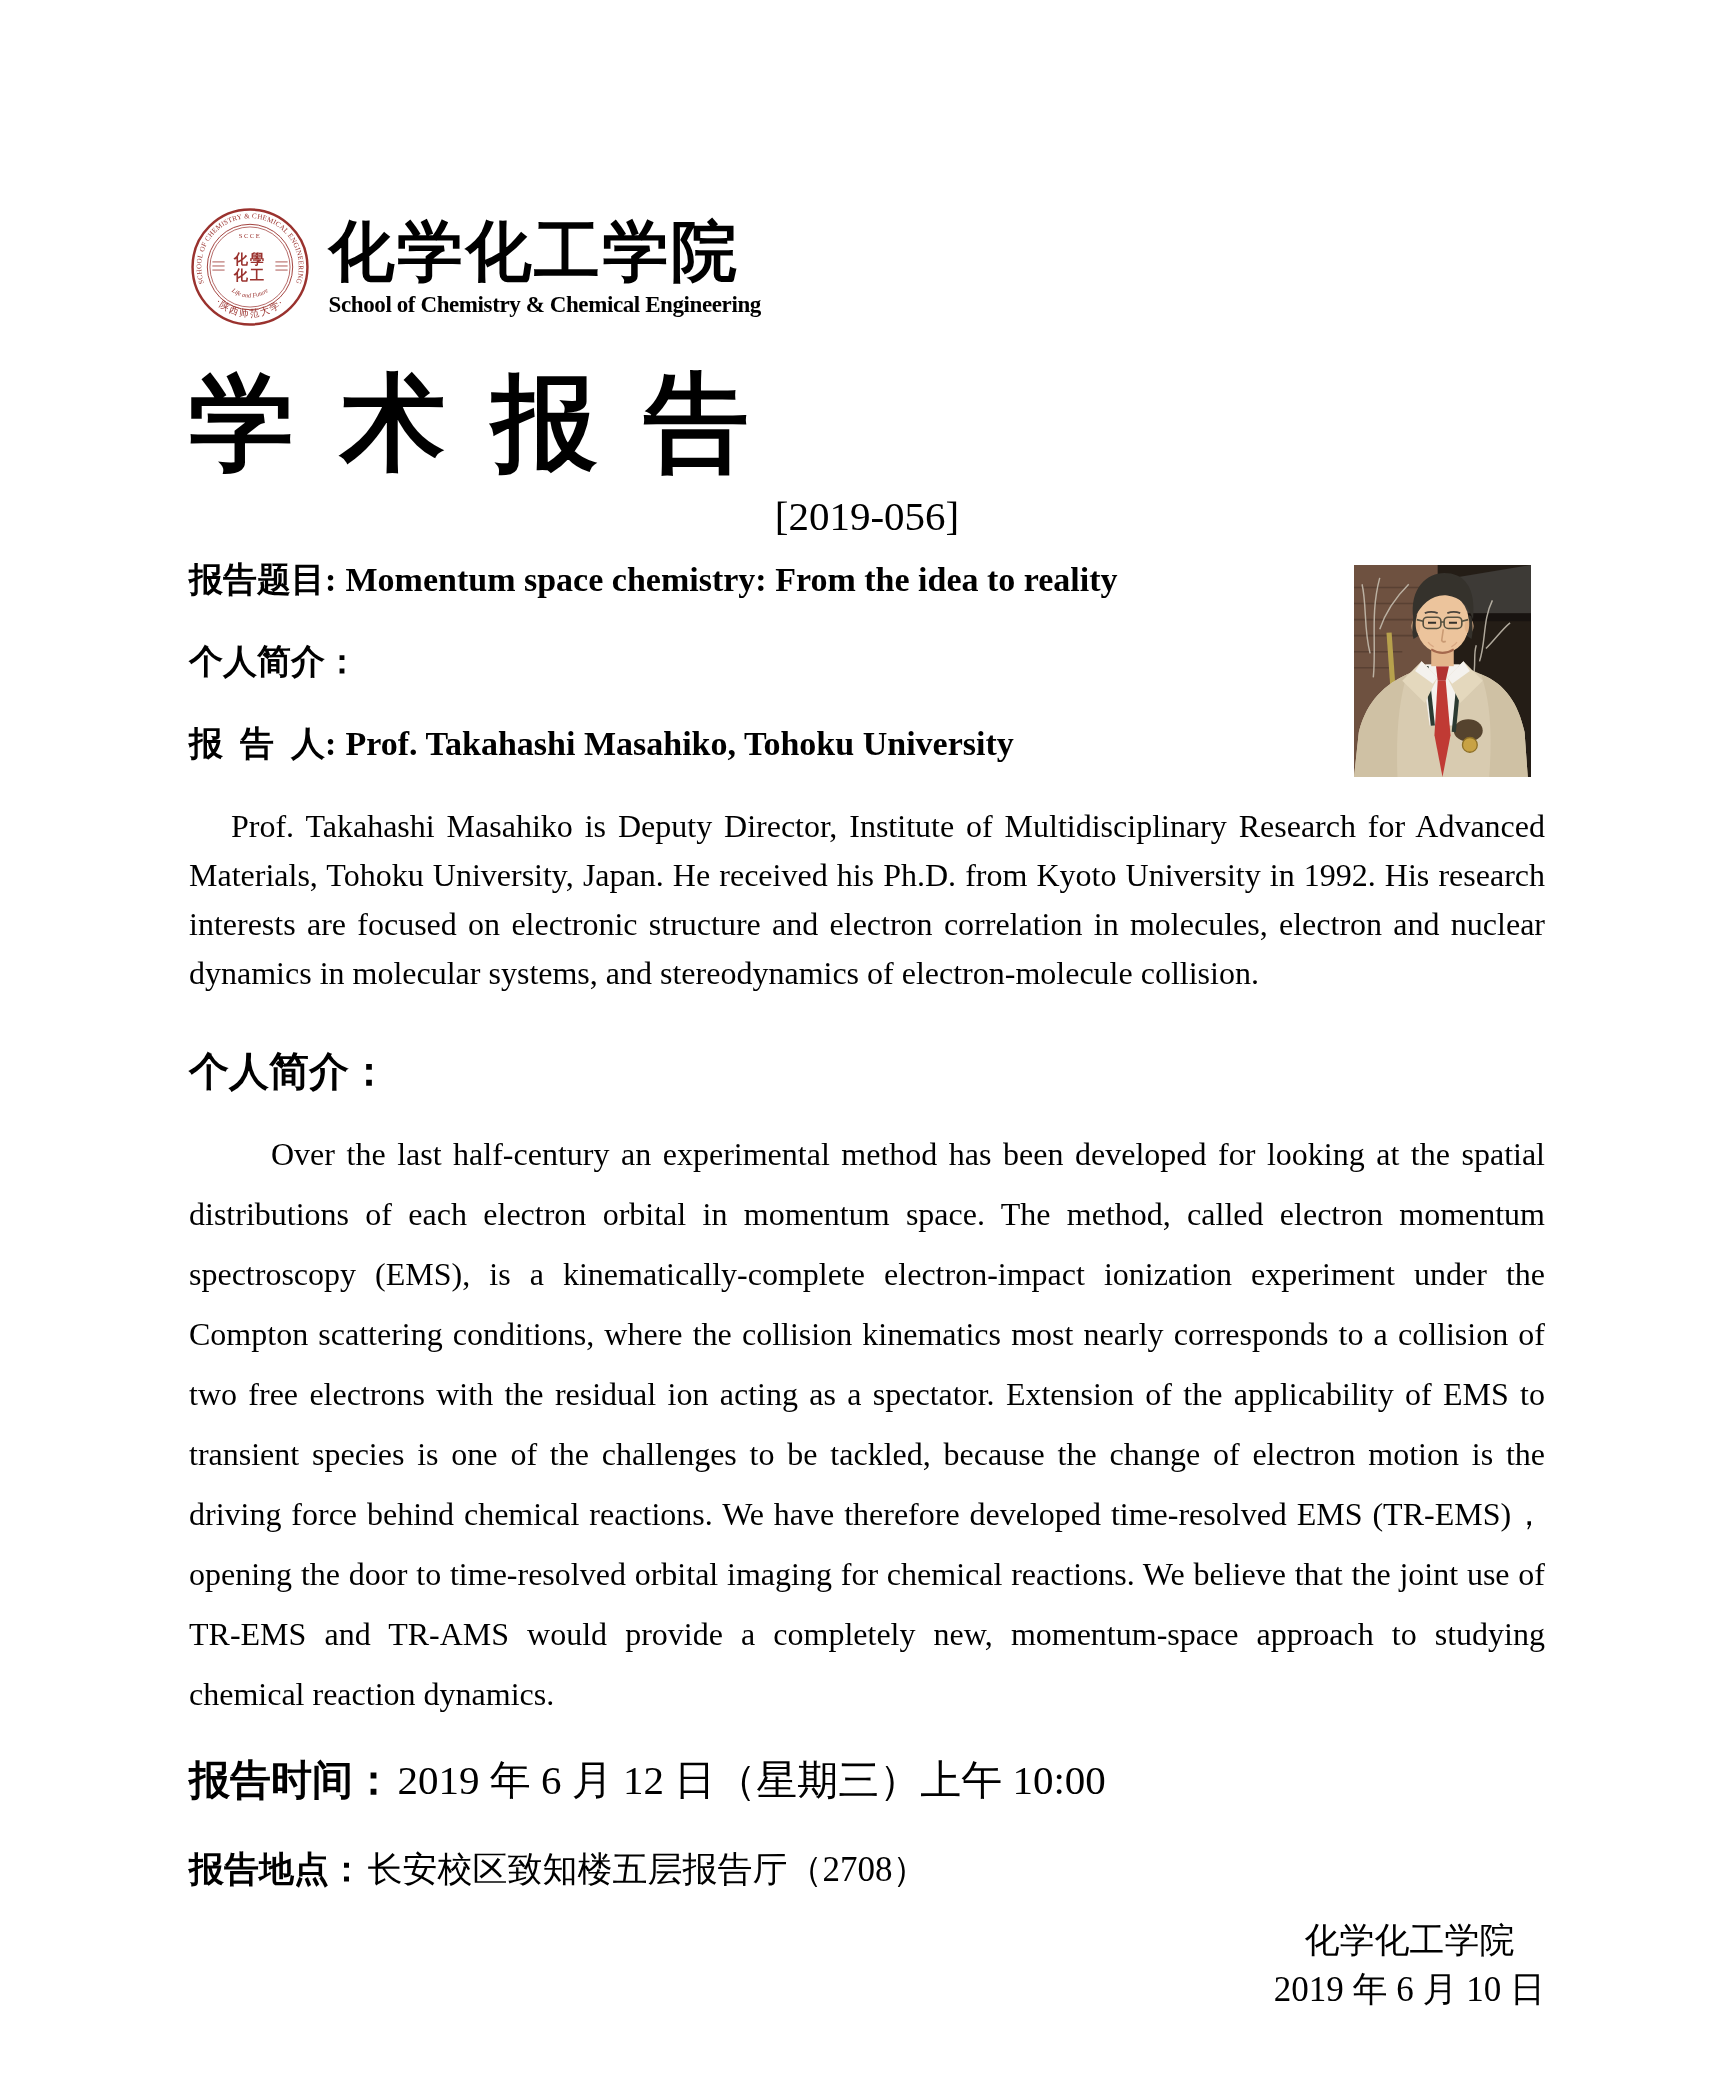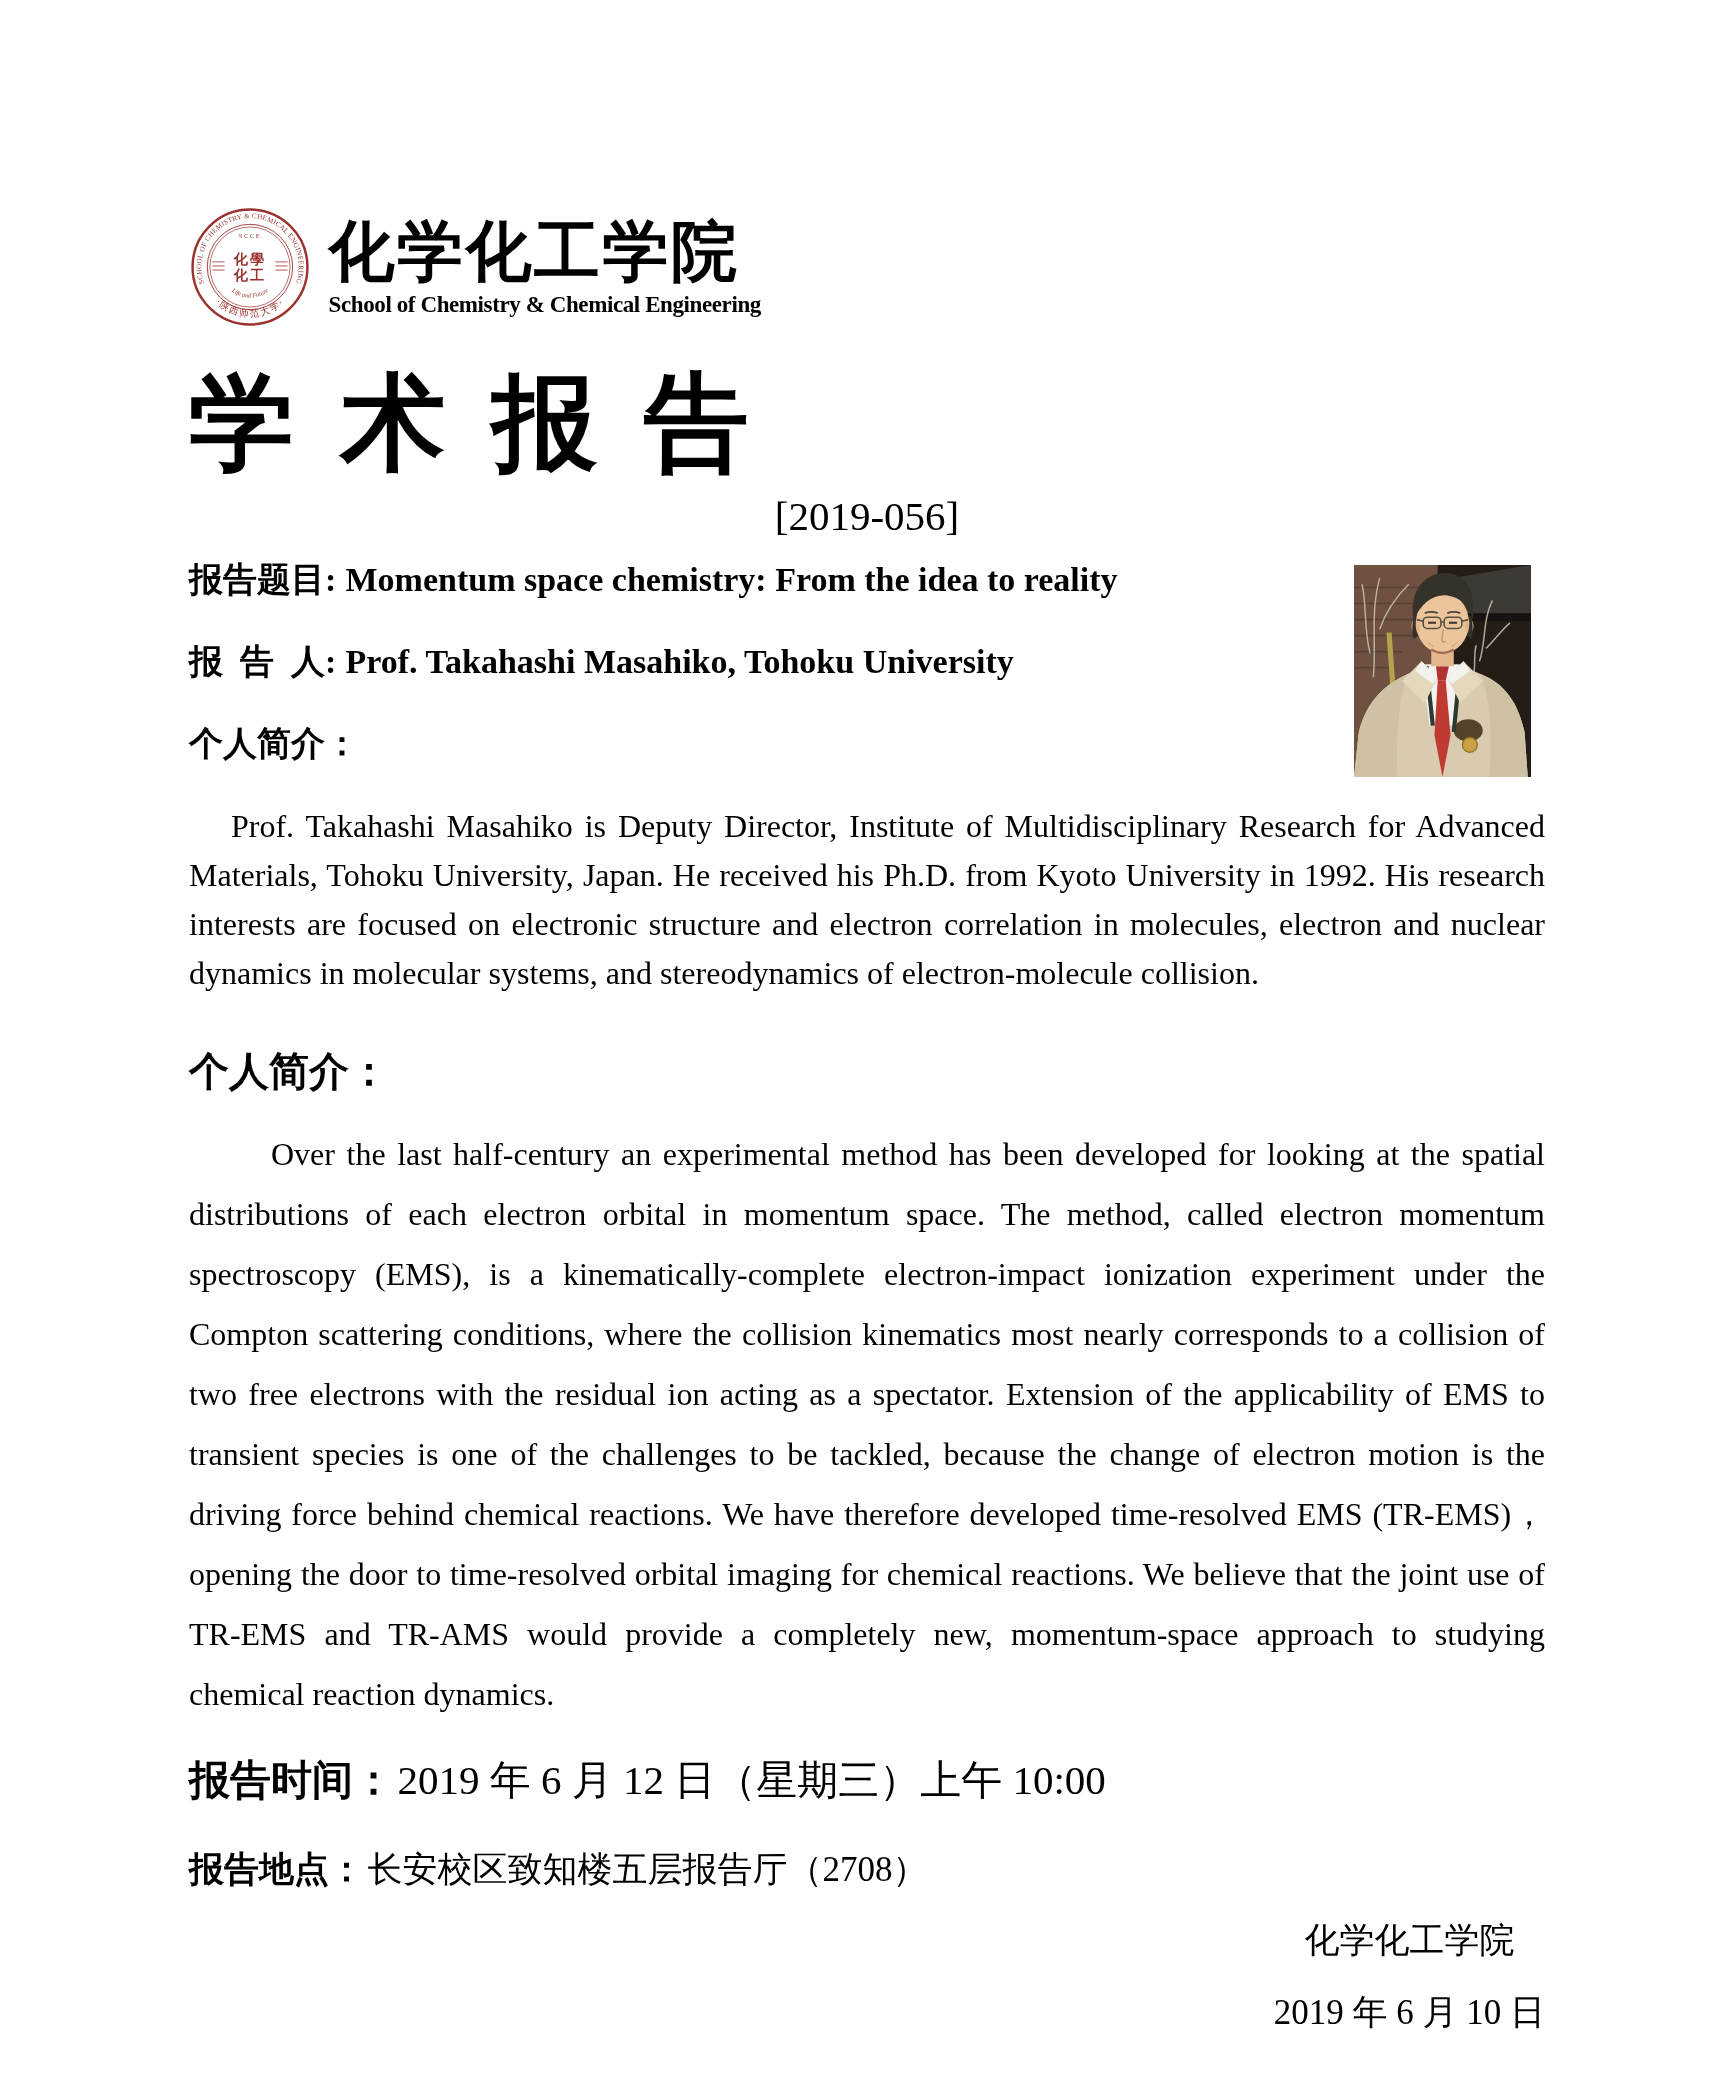--- a/index.html
+++ b/index.html
@@ -91,21 +91,21 @@
   .when .label, .where .label { font-weight: bold; white-space: pre; }
   .when .value, .where .value { margin-left: 3.4px; }
 
   
   .signature {
     margin: 25px 0 0 auto;
     width: max-content;
     text-align: center;
   }
   .sig-org  { font-size: 35px; line-height: 1.3; }
-  .sig-date { font-size: 35px; line-height: 1.3; margin-top: 27px; }
+  .sig-date { font-size: 35px; line-height: 1.3; margin-top: 4px; }
 
   
   .photo {
     position: absolute;
     top: 565px;
     right: 203px;
     width: 177px;
     height: 212px;
   }
   .photo svg { width: 100%; height: 100%; display: block; }
@@ -153,24 +153,24 @@
   </div>
 
   <div class="doc-title">学 术 报 告</div>
   <div class="issue">[2019-056]</div>
 
   <div class="fields">
     <div class="field">
       <span class="label">报告题目:</span><span class="value">Momentum space chemistry: From the idea to reality</span>
     </div>
     <div class="field">
+      <span class="label">个人简介：</span>
+    </div>
+    <div class="field">
       <span class="label">报  告  人:</span><span class="value">Prof. Takahashi Masahiko, Tohoku University</span>
-    </div>
-    <div class="field">
-      <span class="label">个人简介：</span>
     </div>
   </div>
 
   <p class="bio">Prof. Takahashi Masahiko is Deputy Director, Institute of Multidisciplinary Research for Advanced Materials, Tohoku University, Japan. He received his Ph.D. from Kyoto University in 1992. His research interests are focused on electronic structure and electron correlation in molecules, electron and nuclear dynamics in molecular systems, and stereodynamics of electron-molecule collision.</p>
 
   <div class="section-label">个人简介：</div>
   <p class="abstract">Over the last half-century an experimental method has been developed for looking at the spatial distributions of each electron orbital in momentum space. The method, called electron momentum spectroscopy (EMS), is a kinematically-complete electron-impact ionization experiment under the Compton scattering conditions, where the collision kinematics most nearly corresponds to a collision of two free electrons with the residual ion acting as a spectator. Extension of the applicability of EMS to transient species is one of the challenges to be tackled, because the change of electron motion is the driving force behind chemical reactions. We have therefore developed time-resolved EMS (TR-EMS)，opening the door to time-resolved orbital imaging for chemical reactions. We believe that the joint use of TR-EMS and TR-AMS would provide a completely new, momentum-space approach to studying chemical reaction dynamics.</p>
 
   <div class="when">
     <span class="label">报告时间：</span><span class="value">2019 年 6 月 12 日（星期三）上午 10:00</span>

